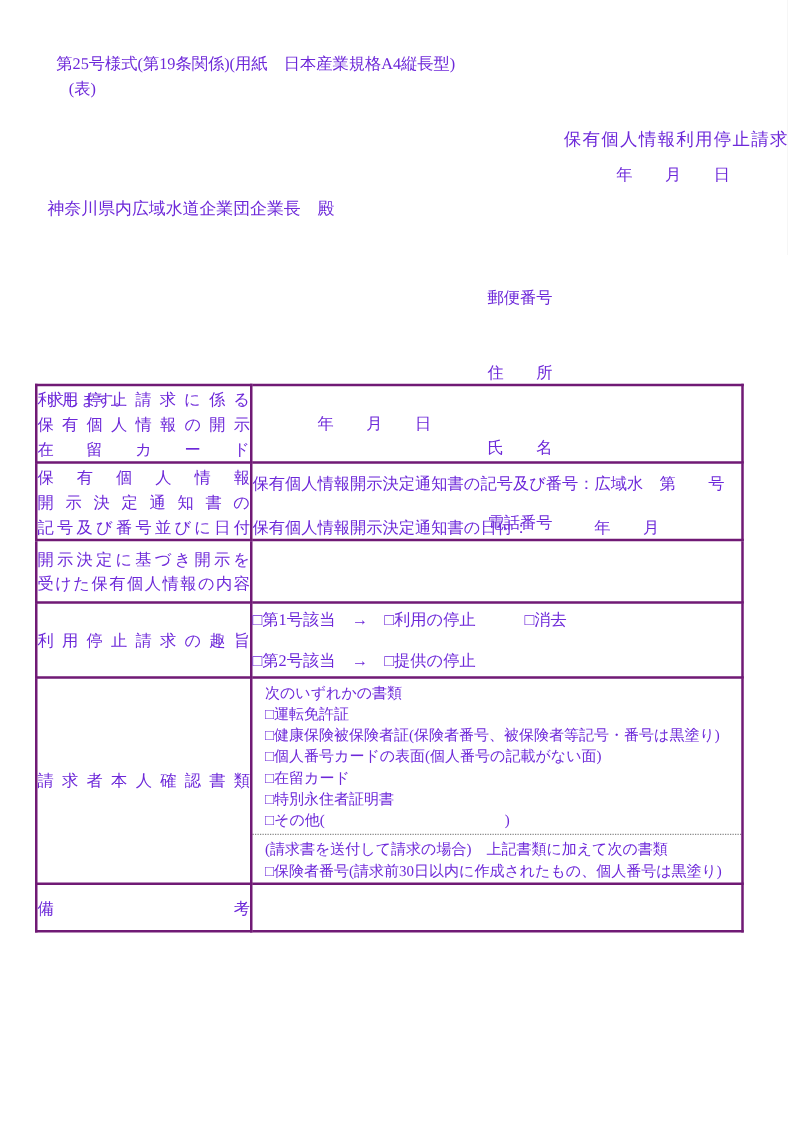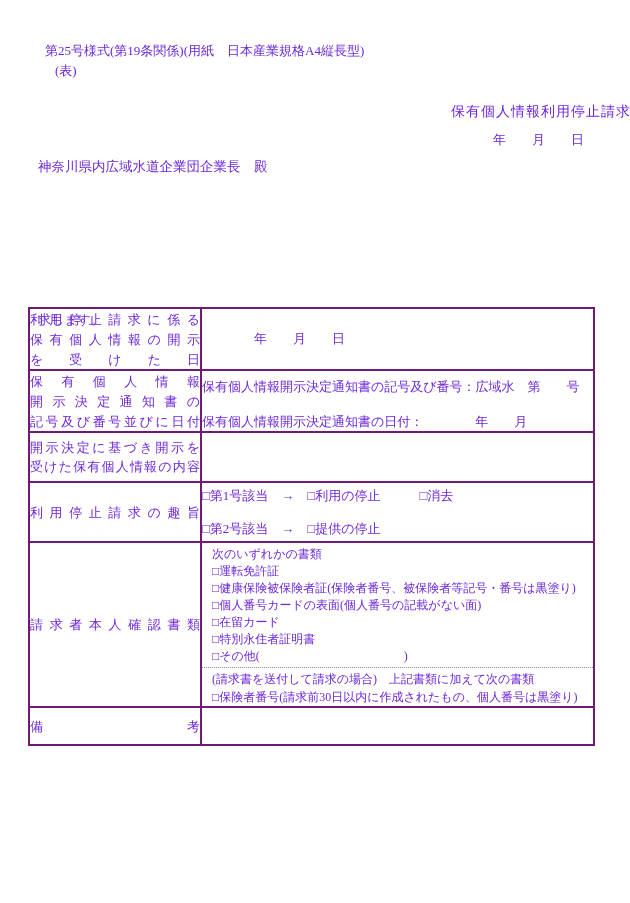--- a/index.html
+++ b/index.html
@@ -53,32 +53,38 @@
 <body>
 
 <div class="page">
 
   <div class="abs form-number">第25号様式(第19条関係)(用紙　日本産業規格A4縦長型)</div>
   <div class="abs side-label">(表)</div>
   <div class="abs doc-title">保有個人情報利用停止請求書</div>
   <div class="abs date-line">年　　月　　日</div>
   <div class="abs addressee">神奈川県内広域水道企業団企業長　殿</div>
 
+  <div class="abs applicant">
+    <div>郵便番号</div>
+    <div>住　　所</div>
+    <div>氏　　名</div>
+    <div>電話番号</div>
+  </div>
 
   <div class="abs paragraph">
     <div>求します。</div>
   </div>
 
   <table class="form-table">
     <tbody>
         <tr class="r1">
       <td class="lbl lbl-top">
         <div class="jline">利用停止請求に係る</div>
         <div class="jline">保有個人情報の開示</div>
-        <div class="jline">を受けた日</div>
+        <div class="jline">在留カード</div>
       </td>
       <td class="val">
         <div class="vline">年　　月　　日</div>
       </td>
     </tr>
 
     <tr class="r2">
       <td class="lbl lbl-top">
         <div class="jline">保有個人情報</div>
         <div class="jline">開示決定通知書の</div>

